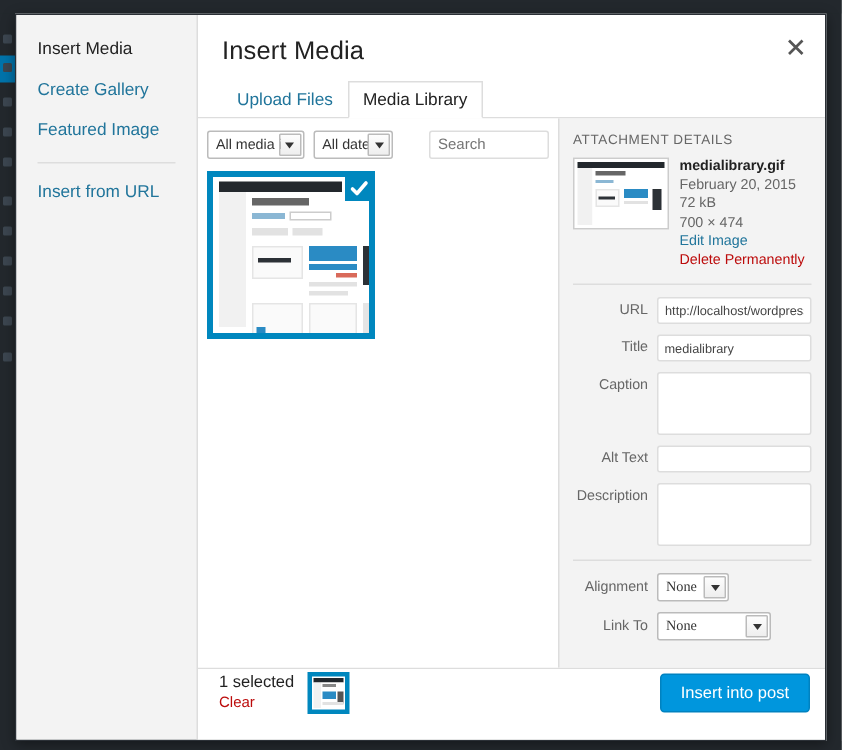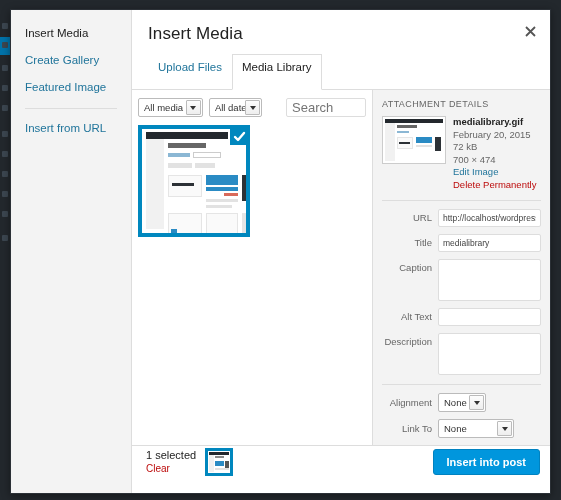--- a/index.html
+++ b/index.html
@@ -58,21 +58,21 @@
     position:absolute; right:9px; top:10px;
     width:22px; height:22px;
     display:flex; align-items:center; justify-content:center;
     color:#666; font-size:14px; cursor:pointer; background:none; border:none;
     font-family:"Liberation Sans", sans-serif;
   }
 
   .tabs { display:flex; padding:0 16px; margin-top:9px; position:relative; }
   .tabs:after{ content:""; position:absolute; left:0; right:0; bottom:0; height:1px; background:#ddd; }
   .tab {
-    font-size:11.5px; padding:5px 9px 15px 9px;
+    font-size:11.5px; padding:5px 9px 4px 9px;
     color:#21759b; cursor:pointer; line-height:14px;
     border:1px solid transparent; position:relative; z-index:2;
     background:transparent;
   }
   .tab.active {
     color:#222; background:#fff;
     border:1px solid #ddd; border-bottom-color:#fff;
   }
 
   .body { flex:1; display:flex; min-height:0; position:relative; }
@@ -95,21 +95,21 @@
   }
   .sel .arrowbox:before{
     content:""; border-left:3px solid transparent; border-right:3px solid transparent;
     border-top:4px solid #333;
   }
   .sel.w1 { width:72px; }
   .sel.w2 { width:58px; }
   .search-input {
     margin-left:18px; width:80px; height:19px;
     border:1px solid #ddd; border-radius:2px;
-    font-size:13px; color:#999; padding:0 5px;
+    font-size:10px; color:#999; padding:0 5px;
     font-family:"Liberation Sans", sans-serif; background:#fff;
   }
 
   .grid { flex:1; padding:2px 6px 6px 6px; position:relative; }
 
   
   .att {
     position:relative; width:112px; height:112px;
     border:4px solid #0087be; background:#fff; cursor:pointer;
     overflow:hidden;
@@ -178,21 +178,21 @@
   .field textarea.desc { height:42px; }
 
   .dsel { display:flex; align-items:center; margin-bottom:7px; }
   .dsel label {
     width:56px; flex:0 0 56px; text-align:right;
     font-size:9.5px; color:#666; padding-right:6px; line-height:12px;
   }
   .selbox {
     position:relative; display:inline-flex; align-items:center;
     height:19px; background:#fff; border:1px solid #bbb; border-radius:2px;
-    font-size:9.5px; color:#333; padding:0 21px 0 5px; cursor:pointer; white-space:nowrap;
+    font-size:9.5px; color:#333; padding:0 21px 0 5px; cursor:pointer; white-space:nowrap;font-family:Liberation Serif, serif;
   }
   .selbox .arrowbox {
     position:absolute; right:1px; top:1px; bottom:1px; width:15px;
     background:linear-gradient(#fdfdfd,#eee); border:1px solid #bbb; border-radius:1px;
     display:flex; align-items:center; justify-content:center;
   }
   .selbox .arrowbox:before{
     content:""; border-left:3px solid transparent; border-right:3px solid transparent;
     border-top:4px solid #333;
   }
@@ -210,21 +210,20 @@
   .foot-thumb {
     width:28px; height:28px; margin-left:9px;
     border:3px solid #0087be; background:#fff; position:relative; overflow:hidden; cursor:pointer;
   }
   .spacer { flex:1; }
   .primary-btn {
     background:#0096dd; border:1px solid #0082c0;
     color:#fff; font-size:11px; padding:6px 13px;
     border-radius:3px; cursor:pointer;
     font-family:"Liberation Sans", sans-serif;
-    font-weight:bold;
   }
 </style>
 </head>
 <body>
 
 <div id="root">
 
   <div class="admin-bg-top"></div>
   <div class="admin-bg-left">
     <div class="admin-menu-strip">

